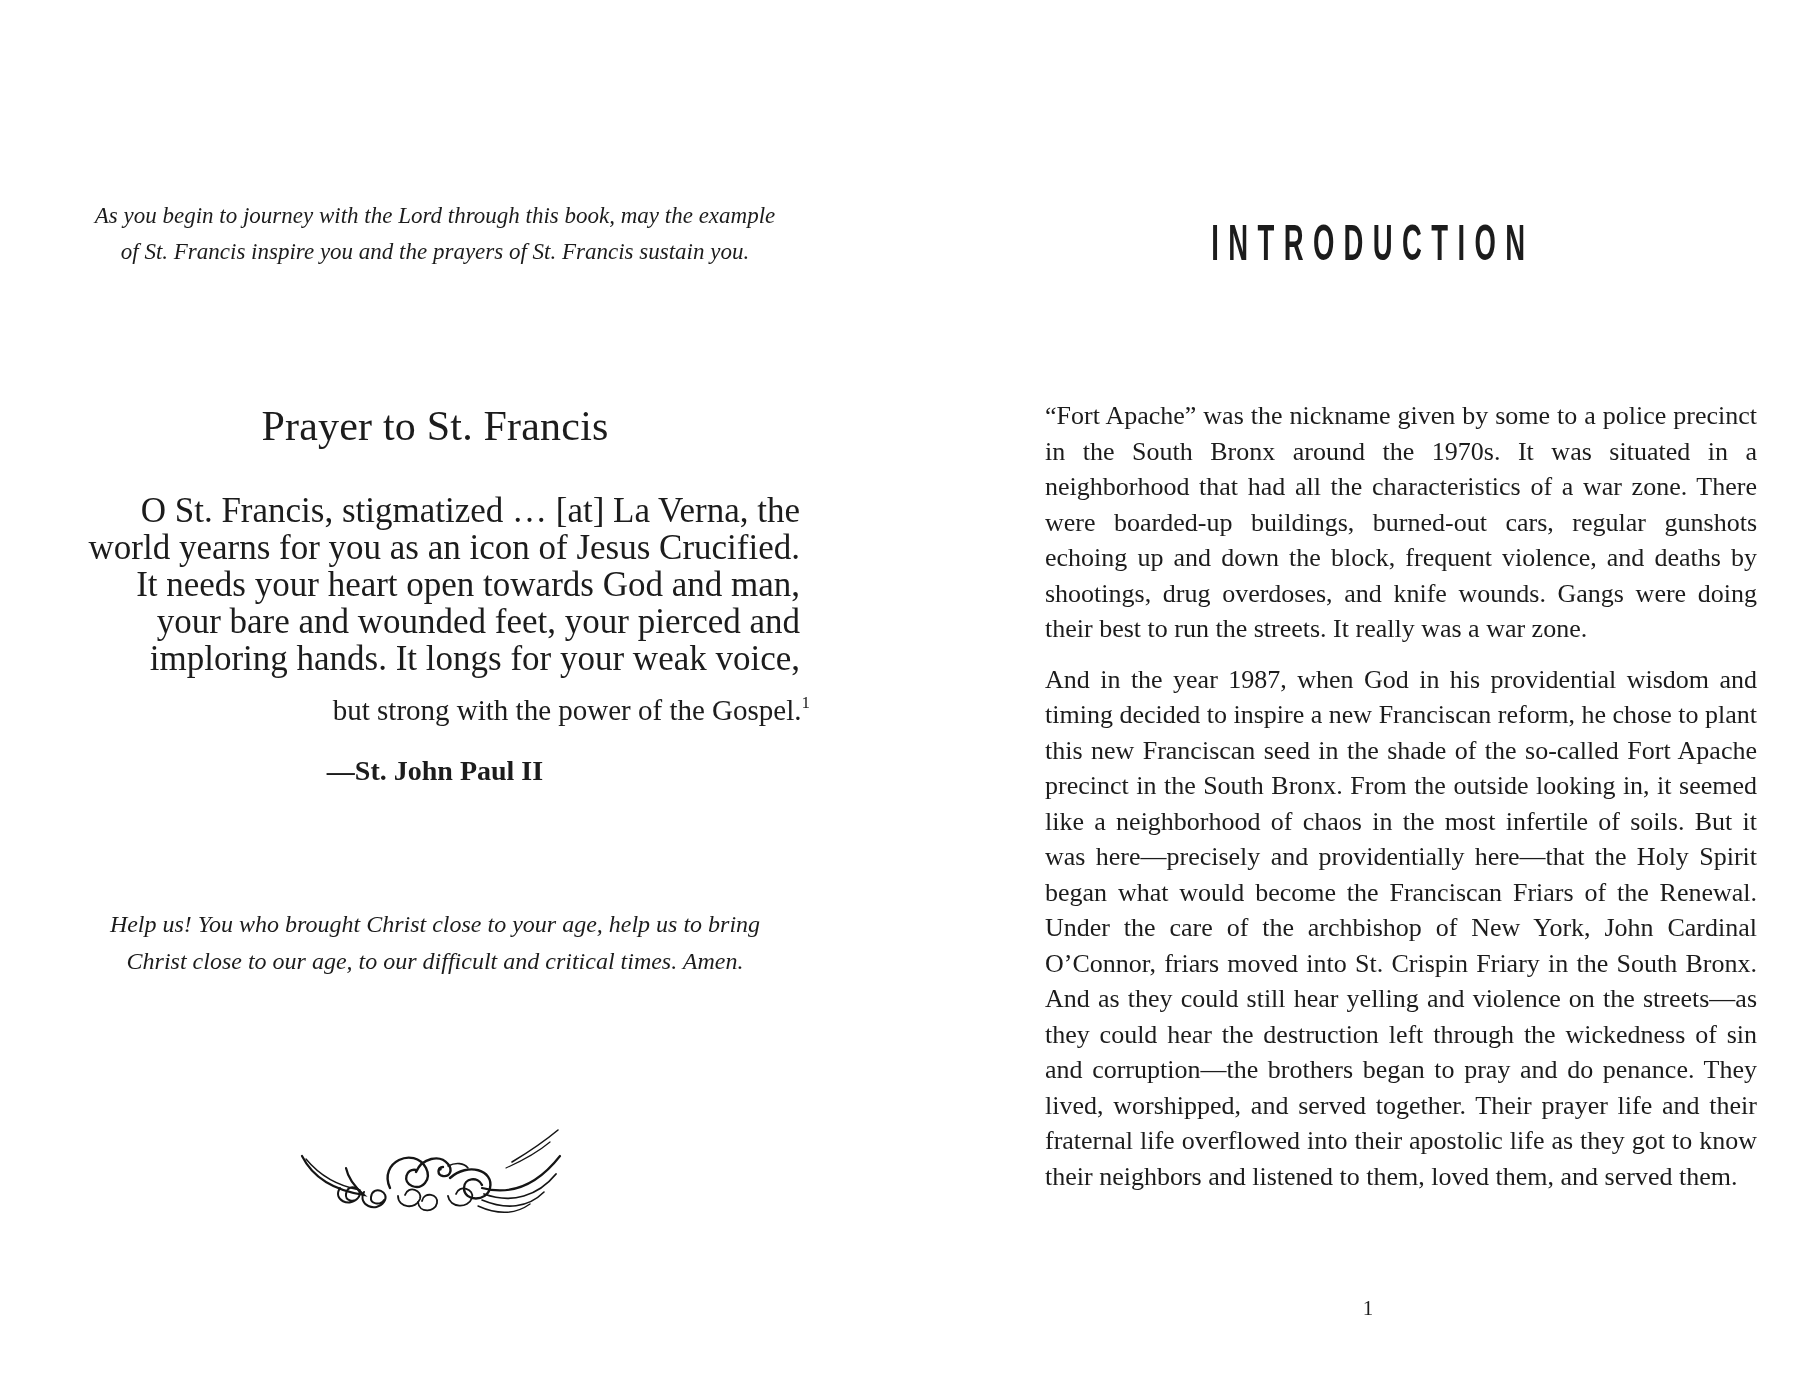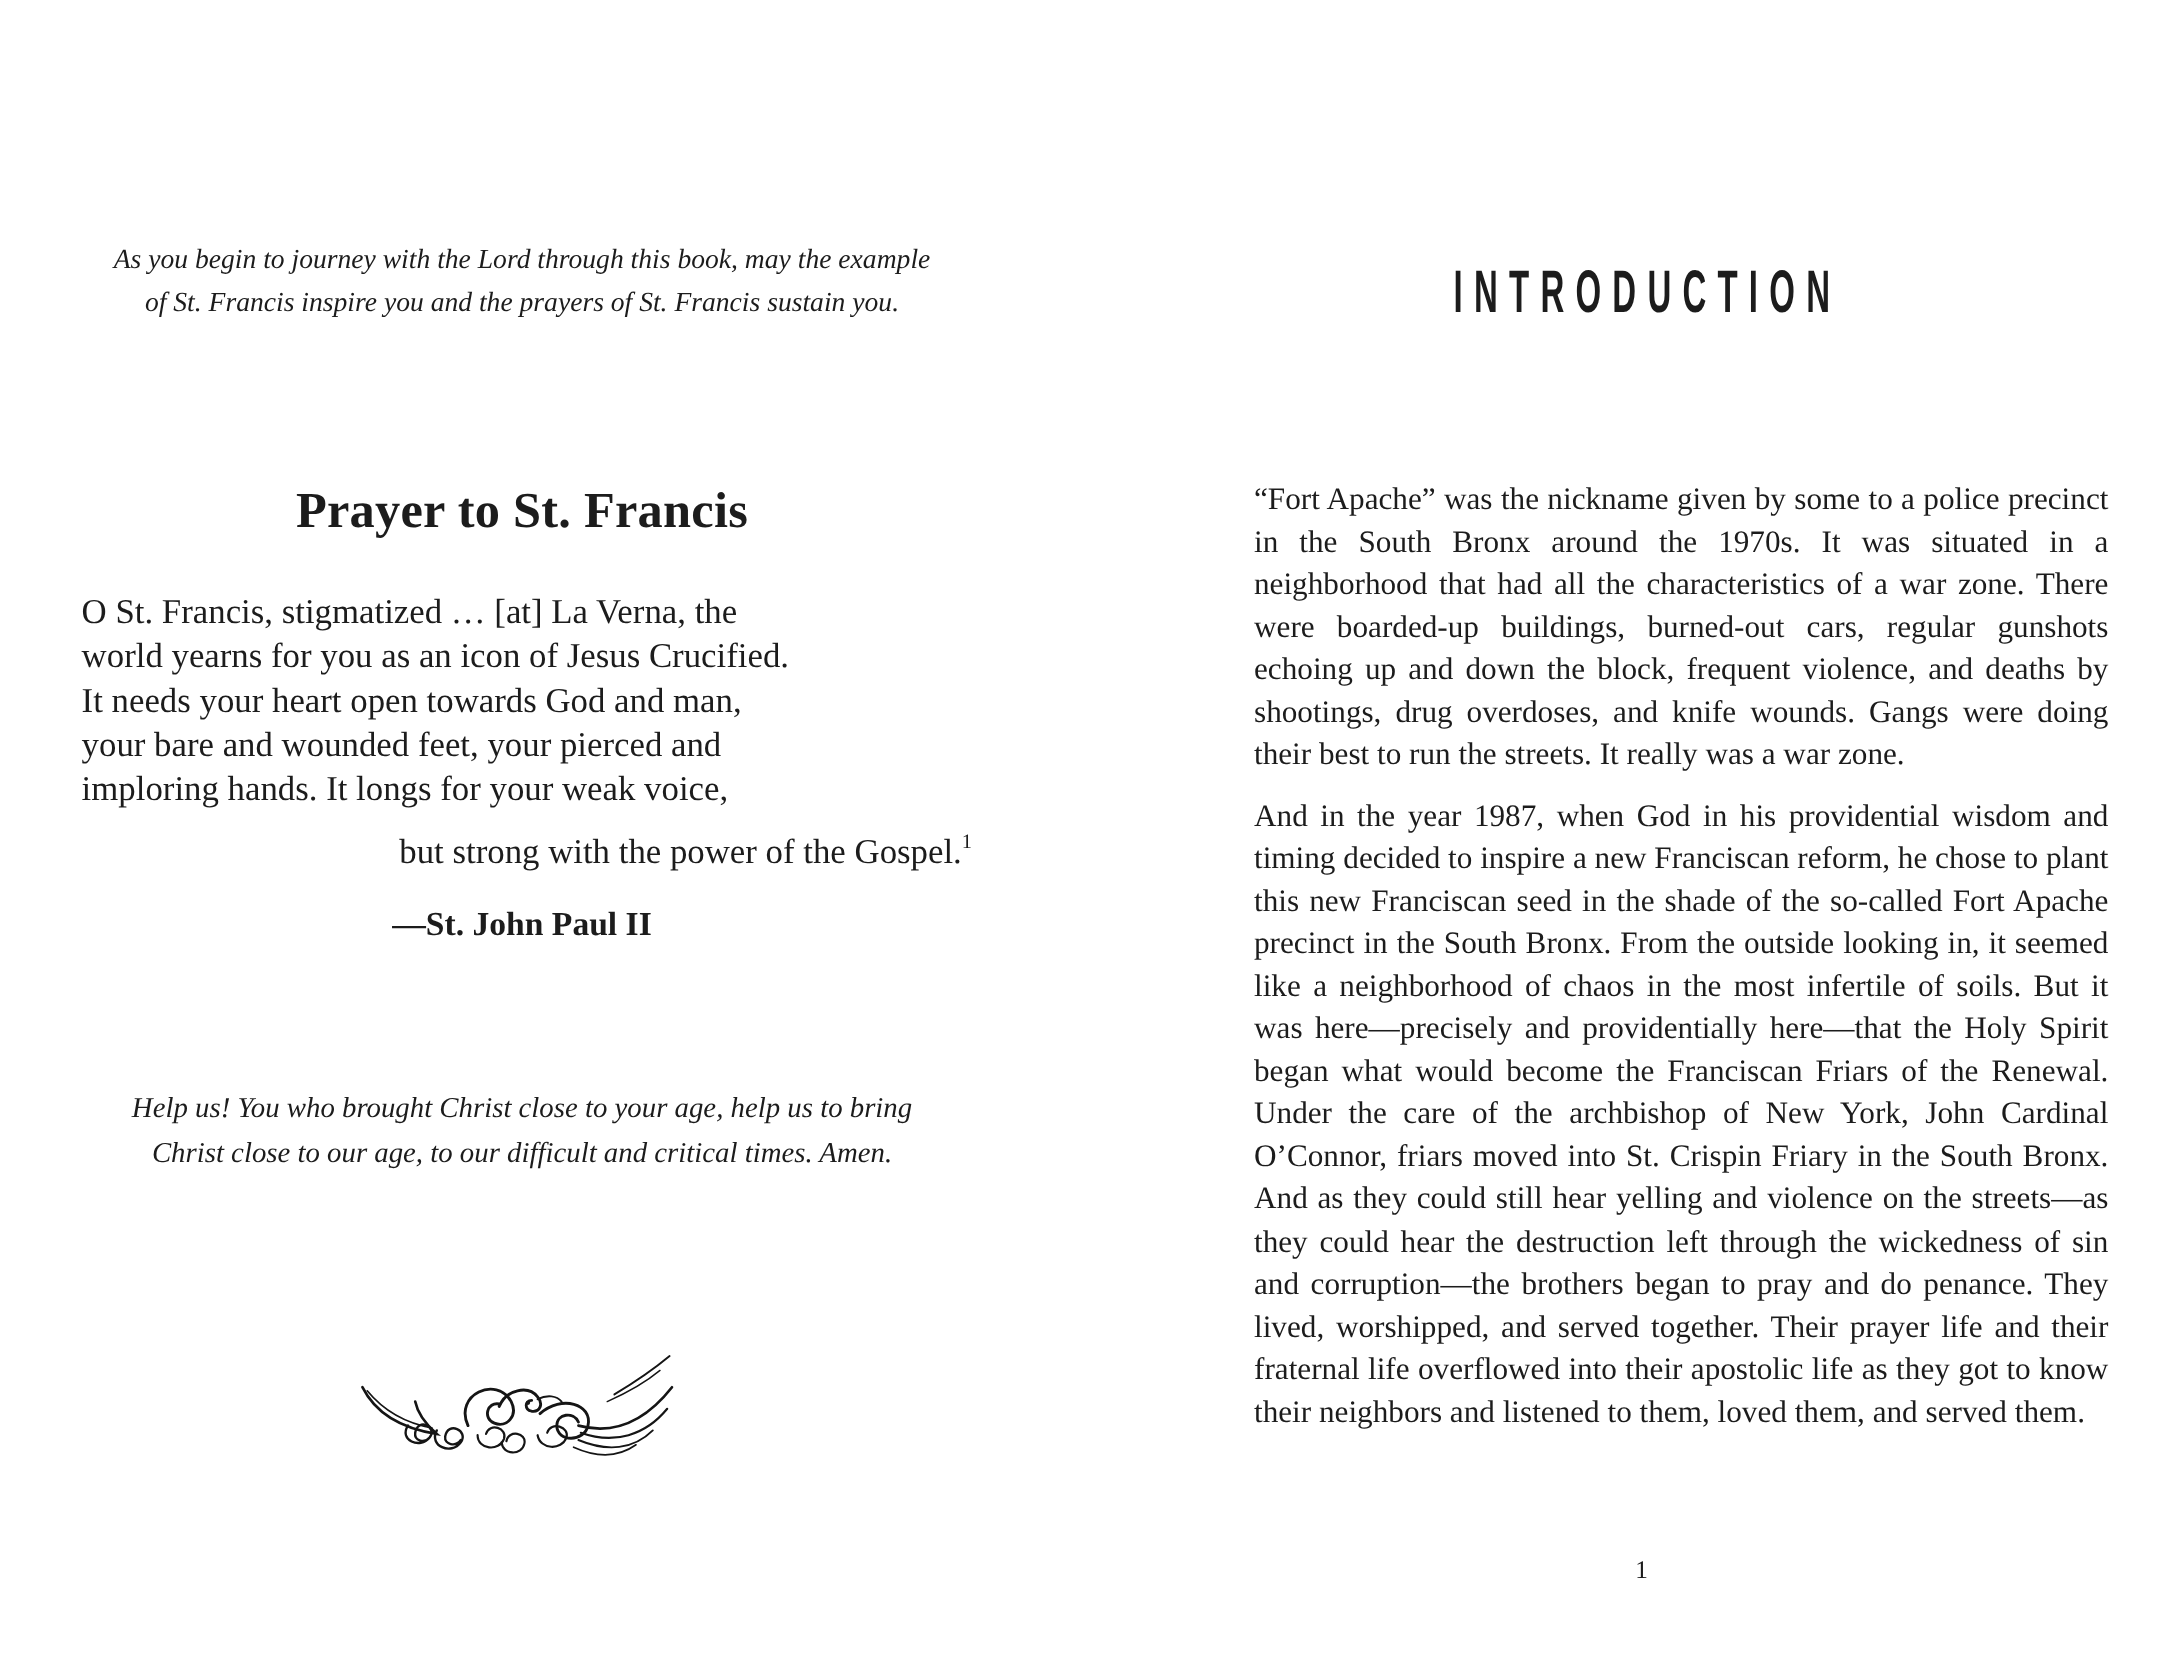--- a/index.html
+++ b/index.html
@@ -34,31 +34,31 @@
     font-size: 23px;
     line-height: 36px;
     white-space: pre-line;
   }
   .prayer-title {
     position: absolute;
     top: 402px;
     left: 85px;
     width: 700px;
     text-align: center;
-    font-weight: 700;
+    font-weight: 400;
     font-size: 42px;
     letter-spacing: 0.2px;
   }
   .prayer-body {
     position: absolute;
     top: 492px;
-    left: 68px;
+    left: 50px;
     width: 750px;
-    text-align: left;
-    font-size: 29px;
+    text-align: right;
+    font-size: 35px;
     line-height: 37px;
     white-space: pre-line;
   }
   .prayer-lastline {
     position: absolute;
     top: 692px;
     left: 60px;
     width: 750px;
     text-align: right;
     font-size: 29px;

